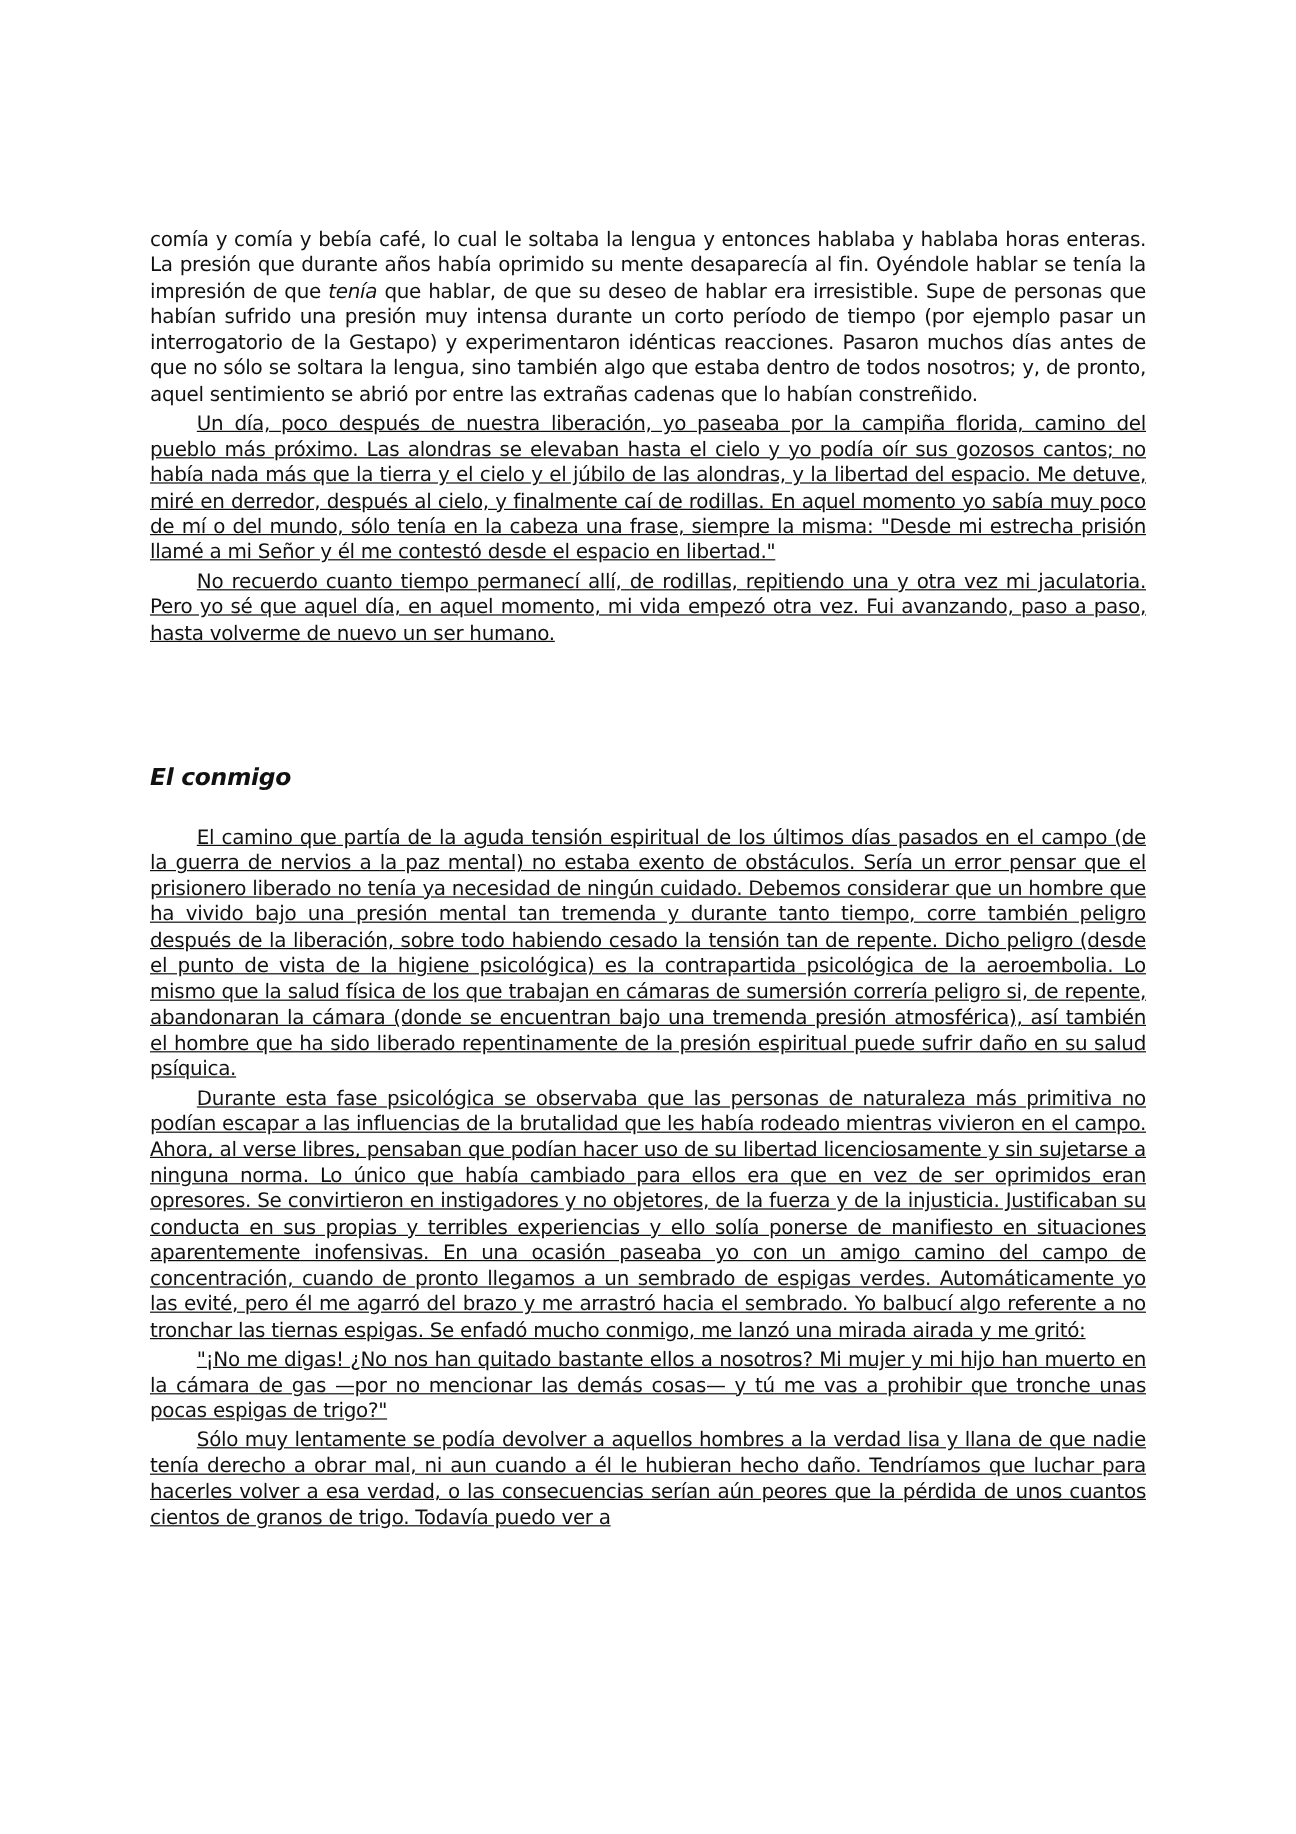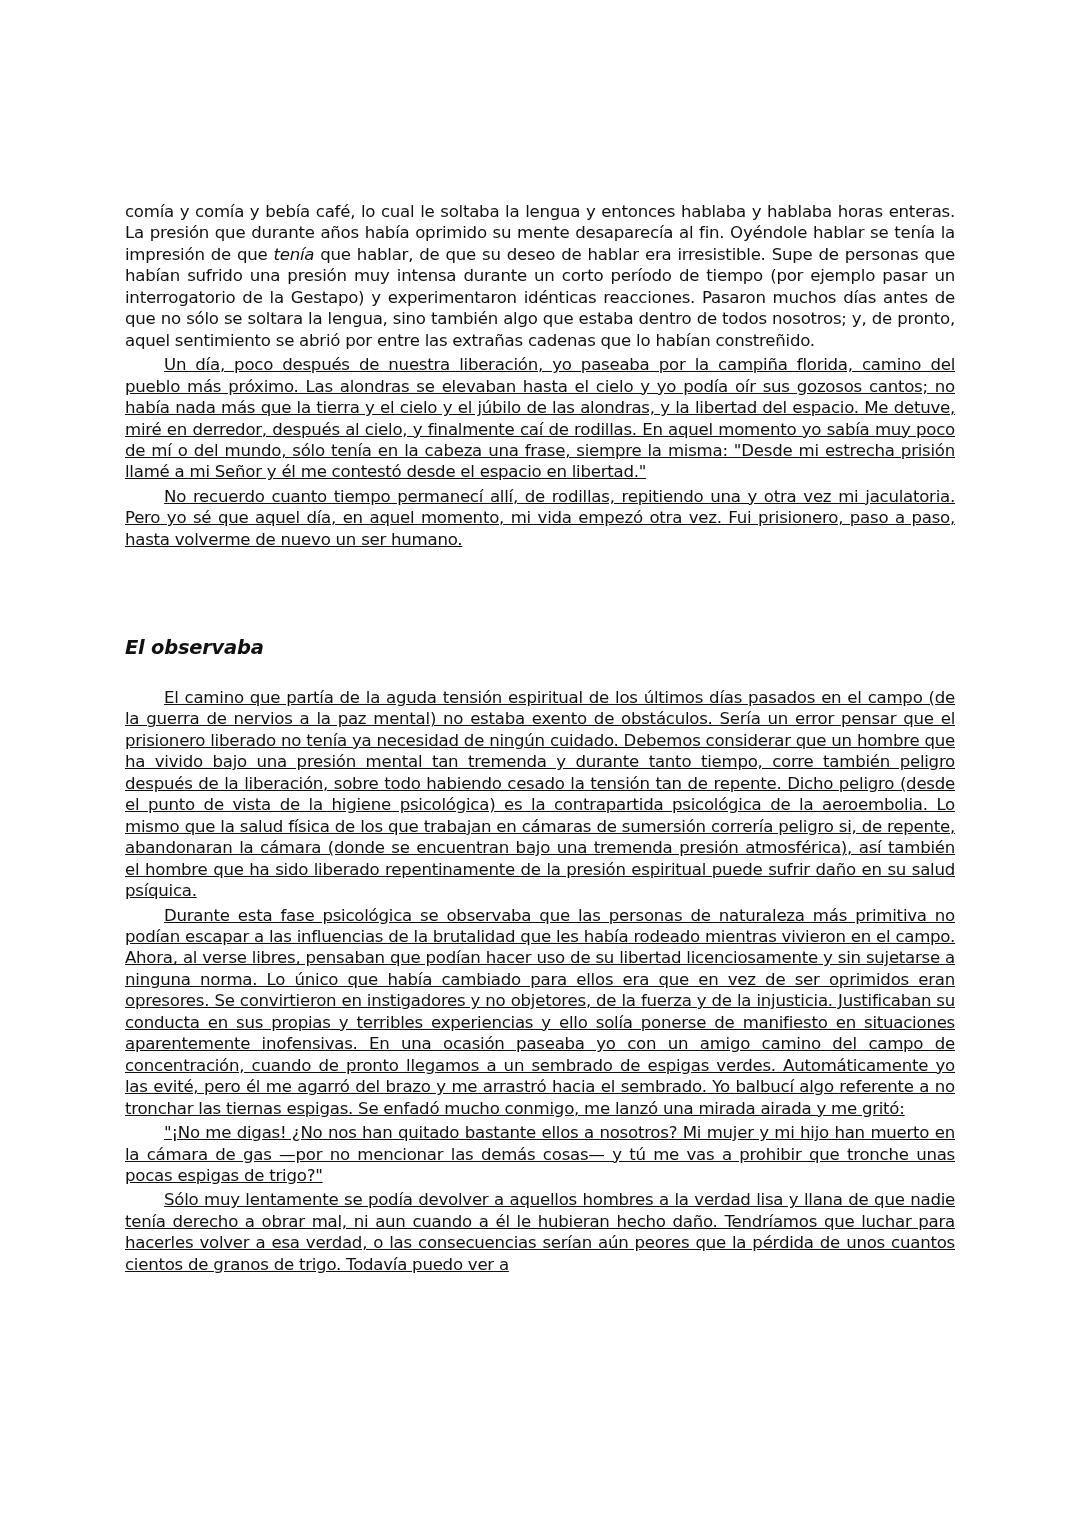--- a/index.html
+++ b/index.html
@@ -34,43 +34,43 @@
       text-decoration: underline;
     }
     .section-title {
       font-style: italic;
       font-size: 19.5px;
       line-height: 26px;
       margin: 0;
       position: absolute;
       left: 0;
     }
-    .block-a { position: absolute; left: 0; top: 12px; width: 830px; }
+    .block-a { position: absolute; left: 0; top: 0; width: 830px; }
     .block-b { position: absolute; left: 0; top: 498px; width: 830px; }
     .title-wrap { position: absolute; left: 0; top: 446px; width: 830px; }
     em { font-style: italic; }
   </style>
 </head>
 <body>
 
 <div class="page">
   <div class="block-a">
     <p class="para">
       <span>comía y comía y bebía café, lo cual le soltaba la lengua y entonces hablaba y hablaba horas enteras. La presión que durante años había oprimido su mente desaparecía al fin. Oyéndole hablar se tenía la impresión de que </span><em>tenía</em><span> que hablar, de que su deseo de hablar era irresistible. Supe de personas que habían sufrido una presión muy intensa durante un corto período de tiempo (por ejemplo pasar un interrogatorio de la Gestapo) y experimentaron idénticas reacciones. Pasaron muchos días antes de que no sólo se soltara la lengua, sino también algo que estaba dentro de todos nosotros; y, de pronto, aquel sentimiento se abrió por entre las extrañas cadenas que lo habían constreñido.</span>
     </p>
     <p class="para indent">
       <span>Un día, poco después de nuestra liberación, yo paseaba por la campiña florida, camino del pueblo más próximo. Las alondras se elevaban hasta el cielo y yo podía oír sus gozosos cantos; no había nada más que la tierra y el cielo y el júbilo de las alondras, y la libertad del espacio. Me detuve, miré en derredor, después al cielo, y finalmente caí de rodillas. En aquel momento yo sabía muy poco de mí o del mundo, sólo tenía en la cabeza una frase, siempre la misma: "Desde mi estrecha prisión llamé a mi Señor y él me contestó desde el espacio en libertad."</span>
     </p>
     <p class="para indent">
-      <span>No recuerdo cuanto tiempo permanecí allí, de rodillas, repitiendo una y otra vez mi jaculatoria. Pero yo sé que aquel día, en aquel momento, mi vida empezó otra vez. Fui prisionero, paso a paso, hasta volverme de nuevo un ser humano.</span>
+      <span>No recuerdo cuanto tiempo permanecí allí, de rodillas, repitiendo una y otra vez mi jaculatoria. Pero yo sé que aquel día, en aquel momento, mi vida empezó otra vez. Fui avanzando, paso a paso, hasta volverme de nuevo un ser humano.</span>
     </p>
   </div>
 
   <div class="title-wrap">
-    <h2 class="section-title">El observaba</h2>
+    <h2 class="section-title">El conmigo</h2>
   </div>
 
   <div class="block-b">
     <p class="para indent">
       <span>El camino que partía de la aguda tensión espiritual de los últimos días pasados en el campo (de la guerra de nervios a la paz mental) no estaba exento de obstáculos. Sería un error pensar que el prisionero liberado no tenía ya necesidad de ningún cuidado. Debemos considerar que un hombre que ha vivido bajo una presión mental tan tremenda y durante tanto tiempo, corre también peligro después de la liberación, sobre todo habiendo cesado la tensión tan de repente. Dicho peligro (desde el punto de vista de la higiene psicológica) es la contrapartida psicológica de la aeroembolia. Lo mismo que la salud física de los que trabajan en cámaras de sumersión correría peligro si, de repente, abandonaran la cámara (donde se encuentran bajo una tremenda presión atmosférica), así también el hombre que ha sido liberado repentinamente de la presión espiritual puede sufrir daño en su salud psíquica.</span>
     </p>
     <p class="para indent">
       <span>Durante esta fase psicológica se observaba que las personas de naturaleza más primitiva no podían escapar a las influencias de la brutalidad que les había rodeado mientras vivieron en el campo. Ahora, al verse libres, pensaban que podían hacer uso de su libertad licenciosamente y sin sujetarse a ninguna norma. Lo único que había cambiado para ellos era que en vez de ser oprimidos eran opresores. Se convirtieron en instigadores y no objetores, de la fuerza y de la injusticia. Justificaban su conducta en sus propias y terribles experiencias y ello solía ponerse de manifiesto en situaciones aparentemente inofensivas. En una ocasión paseaba yo con un amigo camino del campo de concentración, cuando de pronto llegamos a un sembrado de espigas verdes. Automáticamente yo las evité, pero él me agarró del brazo y me arrastró hacia el sembrado. Yo balbucí algo referente a no tronchar las tiernas espigas. Se enfadó mucho conmigo, me lanzó una mirada airada y me gritó:</span>
     </p>
     <p class="para indent">

